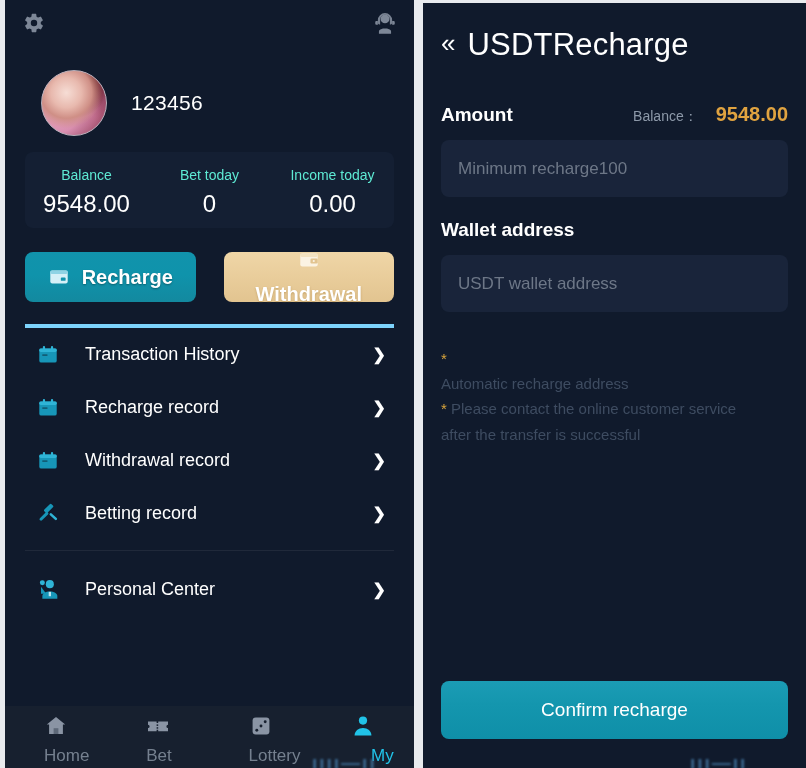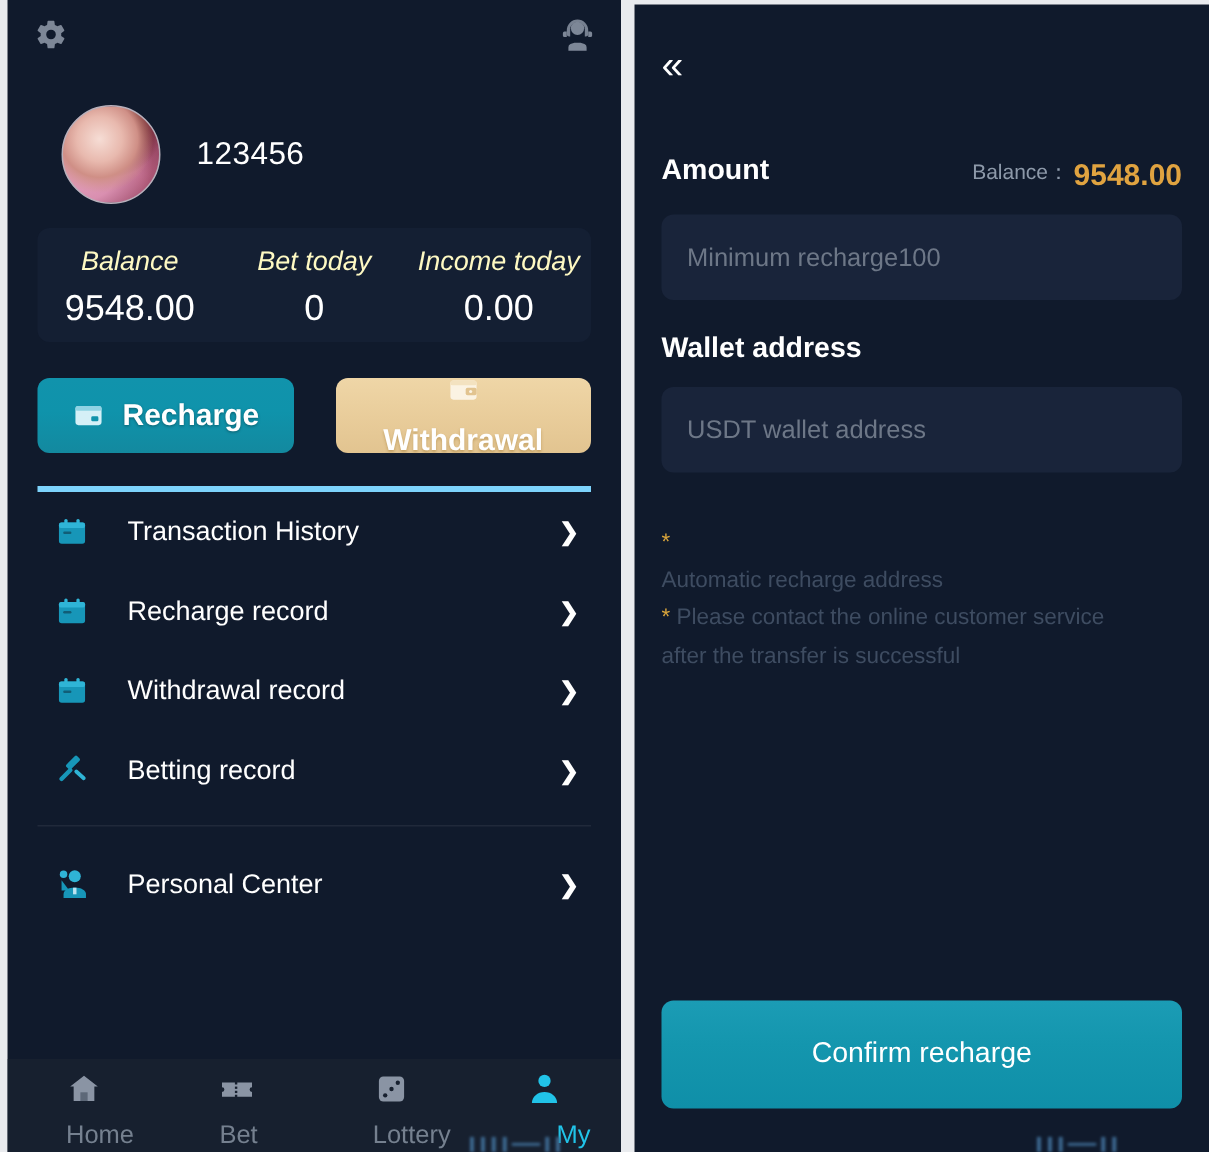--- a/index.html
+++ b/index.html
@@ -66,25 +66,24 @@
     height: 76px;
     display: flex;
     align-items: center;
     padding-top: 4px;
   }
   .stat {
     flex: 1;
     text-align: center;
   }
   .stat .label {
-    color: #fef9c3;
-    font-size: 18px;
+    color: #5eead4;
+    font-size: 14px;
     display: block;
     margin-bottom: 7px;
-    font-style: italic;
   }
   .stat .value {
     color: #ffffff;
     font-size: 24px;
     display: block;
     font-weight: 400;
   }
 
   .action-row {
     display: flex;
@@ -232,22 +231,22 @@
     justify-content: space-between;
     margin-top: 38px;
   }
   .field-label {
     color: #ffffff;
     font-size: 19px;
     font-weight: bold;
   }
   .balance-wrap {
     display: flex;
-    align-items: flex-start;
-    gap: 3px;
+    align-items: flex-end;
+    gap: 18px;
   }
   .balance-key { color: #8d99a9; font-size: 14px; }
   .balance-val { color: #e0a340; font-size: 20px; font-weight: bold; }
 
   .input-box {
     margin-top: 14px;
     height: 57px;
     background: #19243a;
     border: none;
     border-radius: 8px;
@@ -274,21 +273,21 @@
     line-height: 1.68;
     color: #3e4c61;
   }
   .star { color: #d9a53c; }
 
   .confirm-btn {
     position: absolute;
     left: 18px;
     bottom: 29px;
     width: 347px;
-    height: 72px;
+    height: 58px;
     border: none;
     border-radius: 8px;
     background: linear-gradient(180deg, #1b9cb5 0%, #1496ae 40%, #0f8fa8 100%);
     color: #ffffff;
     font-size: 19px;
     cursor: pointer;
     font-family: "Liberation Sans", sans-serif;
   }
 
   
@@ -494,20 +493,21 @@
     </div>
 
   </div>
 
   <div class="divider"></div>
 
   <div class="right-panel">
 
     <div class="rp-header">
       <span class="back-chevron">«</span>
+      <span class="rp-title">USDTRecharge</span>
     </div>
 
     <div class="field-head">
       <span class="field-label">Amount</span>
       <span class="balance-wrap">
         <span class="balance-key">Balance：</span>
         <span class="balance-val">9548.00</span>
       </span>
     </div>
 

